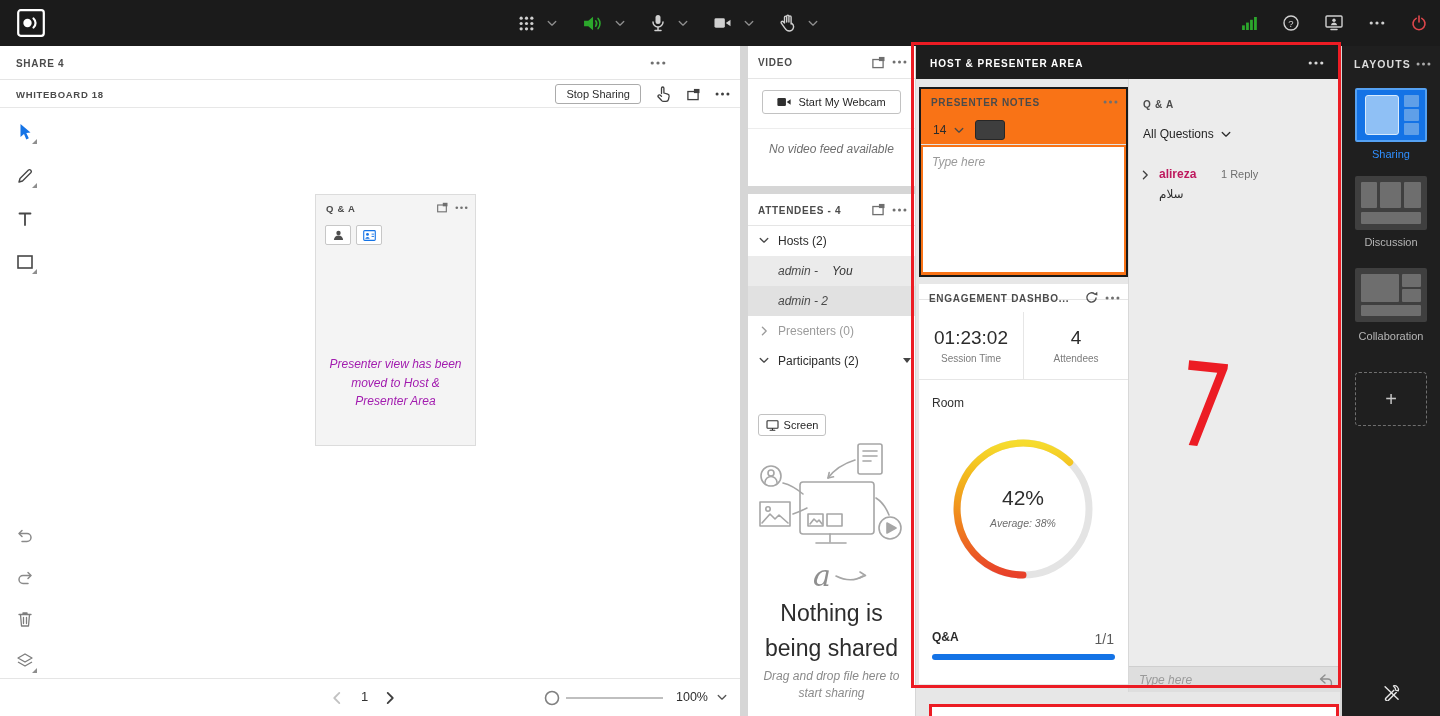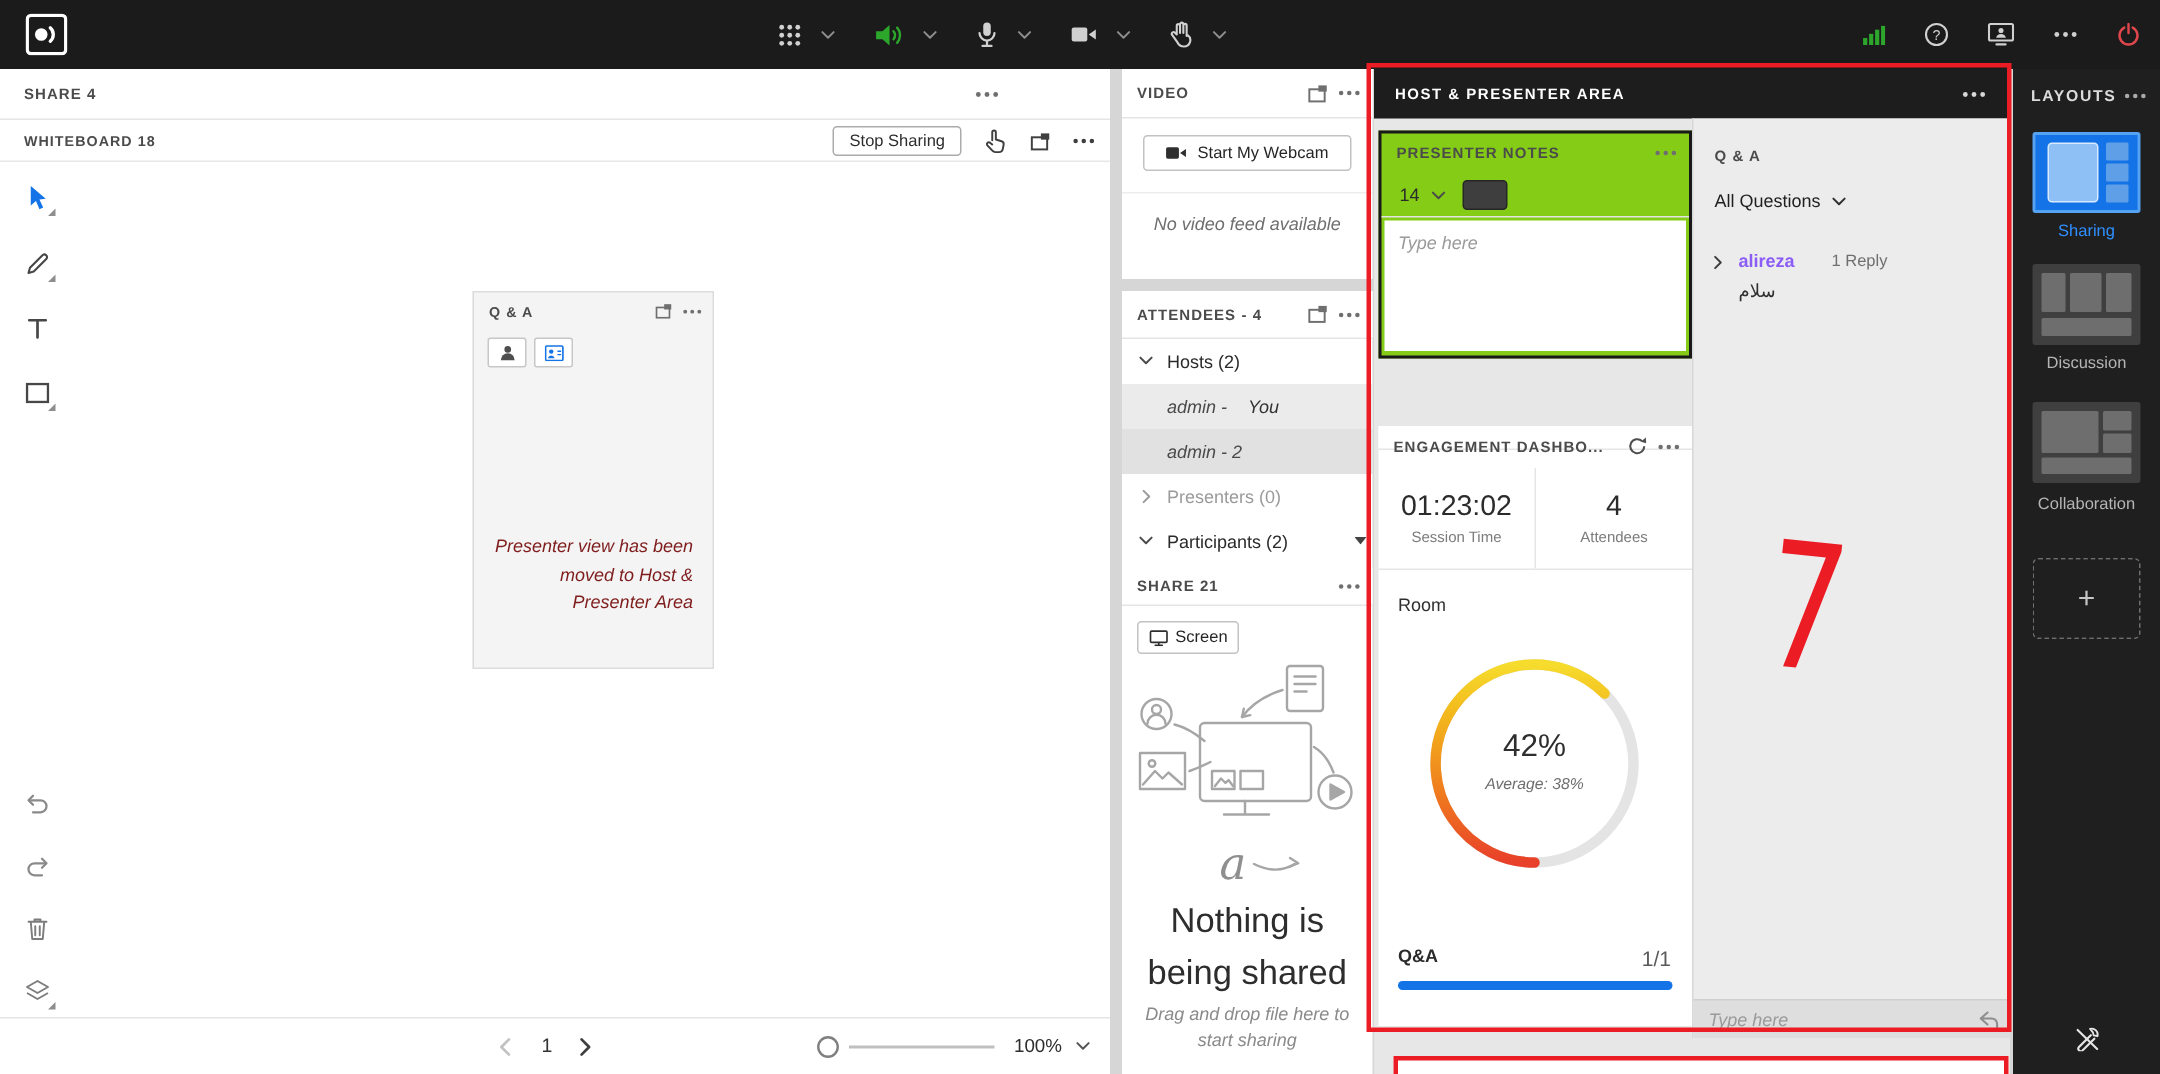--- a/index.html
+++ b/index.html
@@ -29,21 +29,21 @@
 #wb-bar{position:relative;height:28px;border-bottom:1px solid #e7e7e7}
 #wb-controls{position:absolute;right:10px;top:0;height:28px;display:flex;align-items:center;gap:15px;color:#3f3f3f}
 #stop-sharing{height:20px;padding:0 10px;font-size:11px;color:#2c2c2c;background:#fff;border:1px solid #ababab;border-radius:3px;cursor:pointer;font-family:inherit}
 .tool{position:absolute;left:13px;width:24px;height:24px;display:flex;align-items:center;justify-content:center;color:#474747;cursor:pointer}
 .tool.blue{color:#1473e6}
 .crn:after{content:"";position:absolute;right:0;bottom:0;border-left:5px solid transparent;border-bottom:5px solid #8e8e8e}
 
 #qa-overlay{position:absolute;left:315px;top:148px;width:161px;height:252px;background:#f4f4f4;border:1px solid #dcdcdc;z-index:5}
 .qa-btn{width:26px;height:20px;background:#fff;border:1px solid #c7c7c7;border-radius:2px;display:flex;align-items:center;justify-content:center;color:#4e4e4e;cursor:pointer}
 .qa-btn.active{color:#1473e6}
-#qa-msg{position:absolute;left:13px;right:13px;top:160px;font-size:12px;font-style:italic;color:#7f1d1d;text-align:right;line-height:1.55}
+#qa-msg{position:absolute;left:13px;right:13px;top:160px;font-size:12px;font-style:italic;color:#a21caf;text-align:center;line-height:1.55}
 
 #wb-bottom{position:absolute;left:0;top:632px;width:740px;height:38px;border-top:1px solid #e5e5e5;background:#fff}
 
 #video-pod{left:748px;top:46px;width:167px;height:140px}
 #vh{height:33px}
 #webcam-btn{position:absolute;left:14px;top:44px;width:139px;height:24px;border:1px solid #c2c2c2;border-radius:3px;background:#fff;display:flex;align-items:center;justify-content:center;gap:7px;font-size:11px;color:#262626;cursor:pointer;font-family:inherit}
 #vdiv{position:absolute;left:0;right:0;top:82px;border-top:1px solid #ededed}
 #no-feed{position:absolute;left:0;right:0;top:96px;text-align:center;font-size:12px;font-style:italic;color:#6f6f6f}
 
 #att-pod{left:748px;top:194px;width:167px;height:184px}
@@ -59,21 +59,21 @@
 
 #share21-pod{left:748px;top:378px;width:167px;height:338px}
 #s21h{height:26px}
 #screen-btn{position:absolute;left:10px;top:36px;width:68px;height:22px;border:1px solid #c2c2c2;border-radius:3px;background:#fff;display:flex;align-items:center;justify-content:center;gap:5px;font-size:11px;color:#262626;cursor:pointer;font-family:inherit}
 #nothing{position:absolute;left:2px;right:2px;top:218px;text-align:center;font-size:23px;color:#2d2d2d;line-height:1.5}
 #drag-hint{position:absolute;left:8px;right:8px;top:290px;text-align:center;font-size:12px;font-style:italic;color:#8a8a8a;line-height:1.45}
 
 #host{position:absolute;left:916px;top:46px;width:424px;height:670px;background:#e7e7e7}
 #host-h{position:relative;height:33px;background:#1d1d1d}
 #host-h .pt{color:#fff;letter-spacing:1px}
-#notes-pod{position:absolute;left:3px;top:41px;width:209px;height:152px;background:#84cc16;border:2px solid #191919}
+#notes-pod{position:absolute;left:3px;top:41px;width:209px;height:190px;background:#f97316;border:2px solid #191919}
 #notes-toolbar{position:absolute;left:0;right:0;top:26px;height:30px;border-bottom:1px solid #e3e3e3}
 #notes-swatch{position:absolute;left:54px;top:5px;width:30px;height:20px;background:#3e3e3e;border:1px solid #262626;border-radius:3px;cursor:pointer}
 #notes-input{position:absolute;left:2px;right:2px;top:58px;bottom:3px;border:none;outline:none;resize:none;font-family:inherit;font-size:12px;color:#333;padding:8px 9px;background:#fff}
 textarea::placeholder,input::placeholder{font-style:italic;color:#9a9a9a}
 #eng-pod{position:absolute;left:3px;top:238px;width:209px;height:400px;background:#fff}
 #eng-stats{position:absolute;left:0;right:0;top:28px;height:68px;display:flex;border-bottom:1px solid #e6e6e6}
 .stat{flex:1;display:flex;flex-direction:column;align-items:center;justify-content:center;gap:4px}
 .stat.sep{border-right:1px solid #e6e6e6}
 .stat-num{font-size:19px;color:#2b2b2b}
 .stat-cap{font-size:10px;color:#7c7c7c}
@@ -483,26 +483,20 @@
         </svg>
       <span class="alabel">Participants (2)</span>
       <svg class="ab" style="right:4px;top:12px;color:#444;cursor:pointer" width="8" height="5">
           <use href="#i-tridown"></use>
         </svg>
     </div>
   </div>
 </div>
 
 <div id="share21-pod" class="pod">
-  <div id="s21h" class="ph" style="height:26px">
-    <span class="pt" style="left:10px;top:8px">SHARE 21</span>
-    <svg class="hic" style="right:8px;top:11px" width="15" height="4">
-        <use href="#i-dots"></use>
-      </svg>
-  </div>
   <button id="screen-btn">
     <svg width="13" height="11" style="color:#2f2f2f">
         <use href="#i-monitor"></use>
       </svg>
     <span>Screen</span>
   </button>
   <svg class="ab" style="left:10px;top:64px" width="148" height="152" viewBox="0 0 148 152">
     <g fill="none" stroke="#a6a6a6" stroke-width="1.6" stroke-linejoin="round" stroke-linecap="round">
       <rect x="100" y="2" width="24" height="30" rx="2"></rect>
       <line x1="105" y1="9" x2="119" y2="9"></line>
@@ -606,21 +600,21 @@
     <div id="qa-filter">
       <span>All Questions</span>
       <svg width="10" height="7" style="color:#2f2f2f">
           <use href="#i-chev"></use>
         </svg>
     </div>
     <div id="qrow">
       <svg class="ab" style="left:13px;top:7px;color:#3f3f3f" width="7" height="10">
           <use href="#i-chevr"></use>
         </svg>
-      <span class="ab" style="left:30px;top:4px;font-size:12px;font-weight:bold;color:#8b5cf6">alireza</span>
+      <span class="ab" style="left:30px;top:4px;font-size:12px;font-weight:bold;color:#be185d">alireza</span>
       <span class="ab" style="left:92px;top:5px;font-size:11px;color:#6f6f6f">1 Reply</span>
       <span class="ab fa" style="left:30px;top:24px;font-size:12px;color:#2f2f2f;direction:rtl">سلام</span>
     </div>
     <div id="qa-input-bar">
       <input id="qa-input" type="text" placeholder="Type here" style="">
       <svg class="ab" style="right:7px;top:7px;color:#8e8e8e;cursor:pointer" width="14" height="12">
           <use href="#i-reply"></use>
         </svg>
     </div>
   </div>

